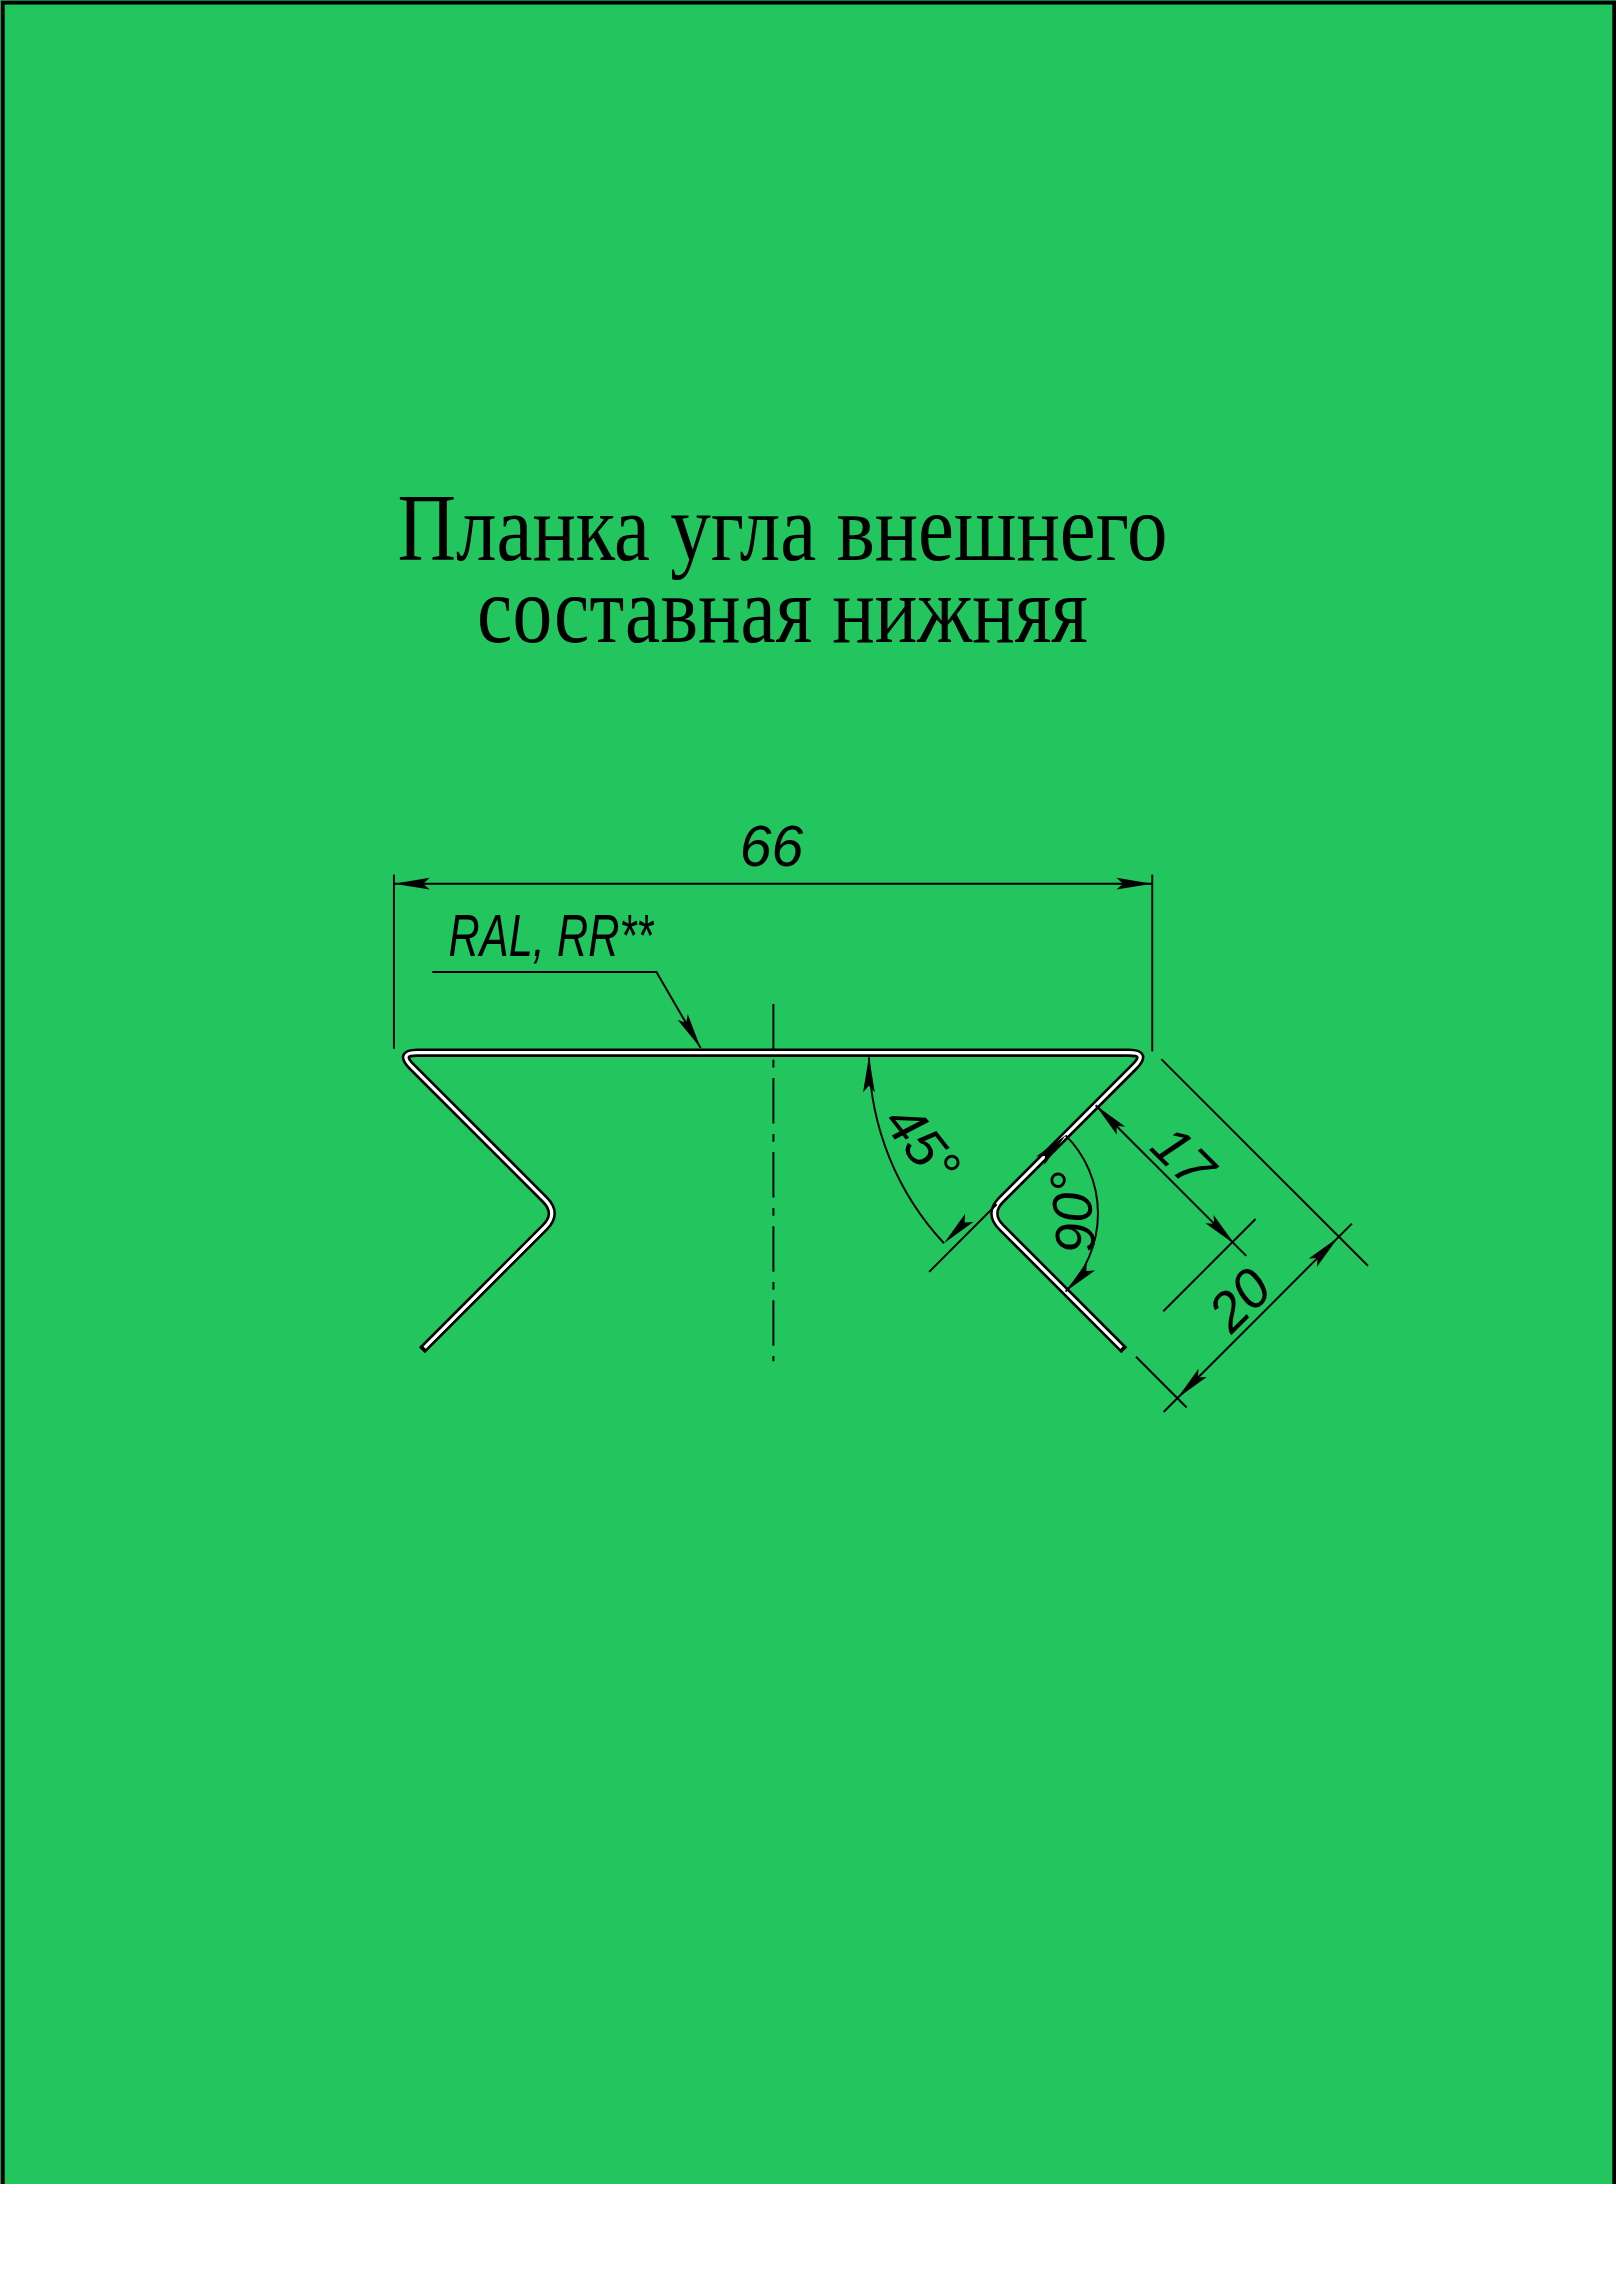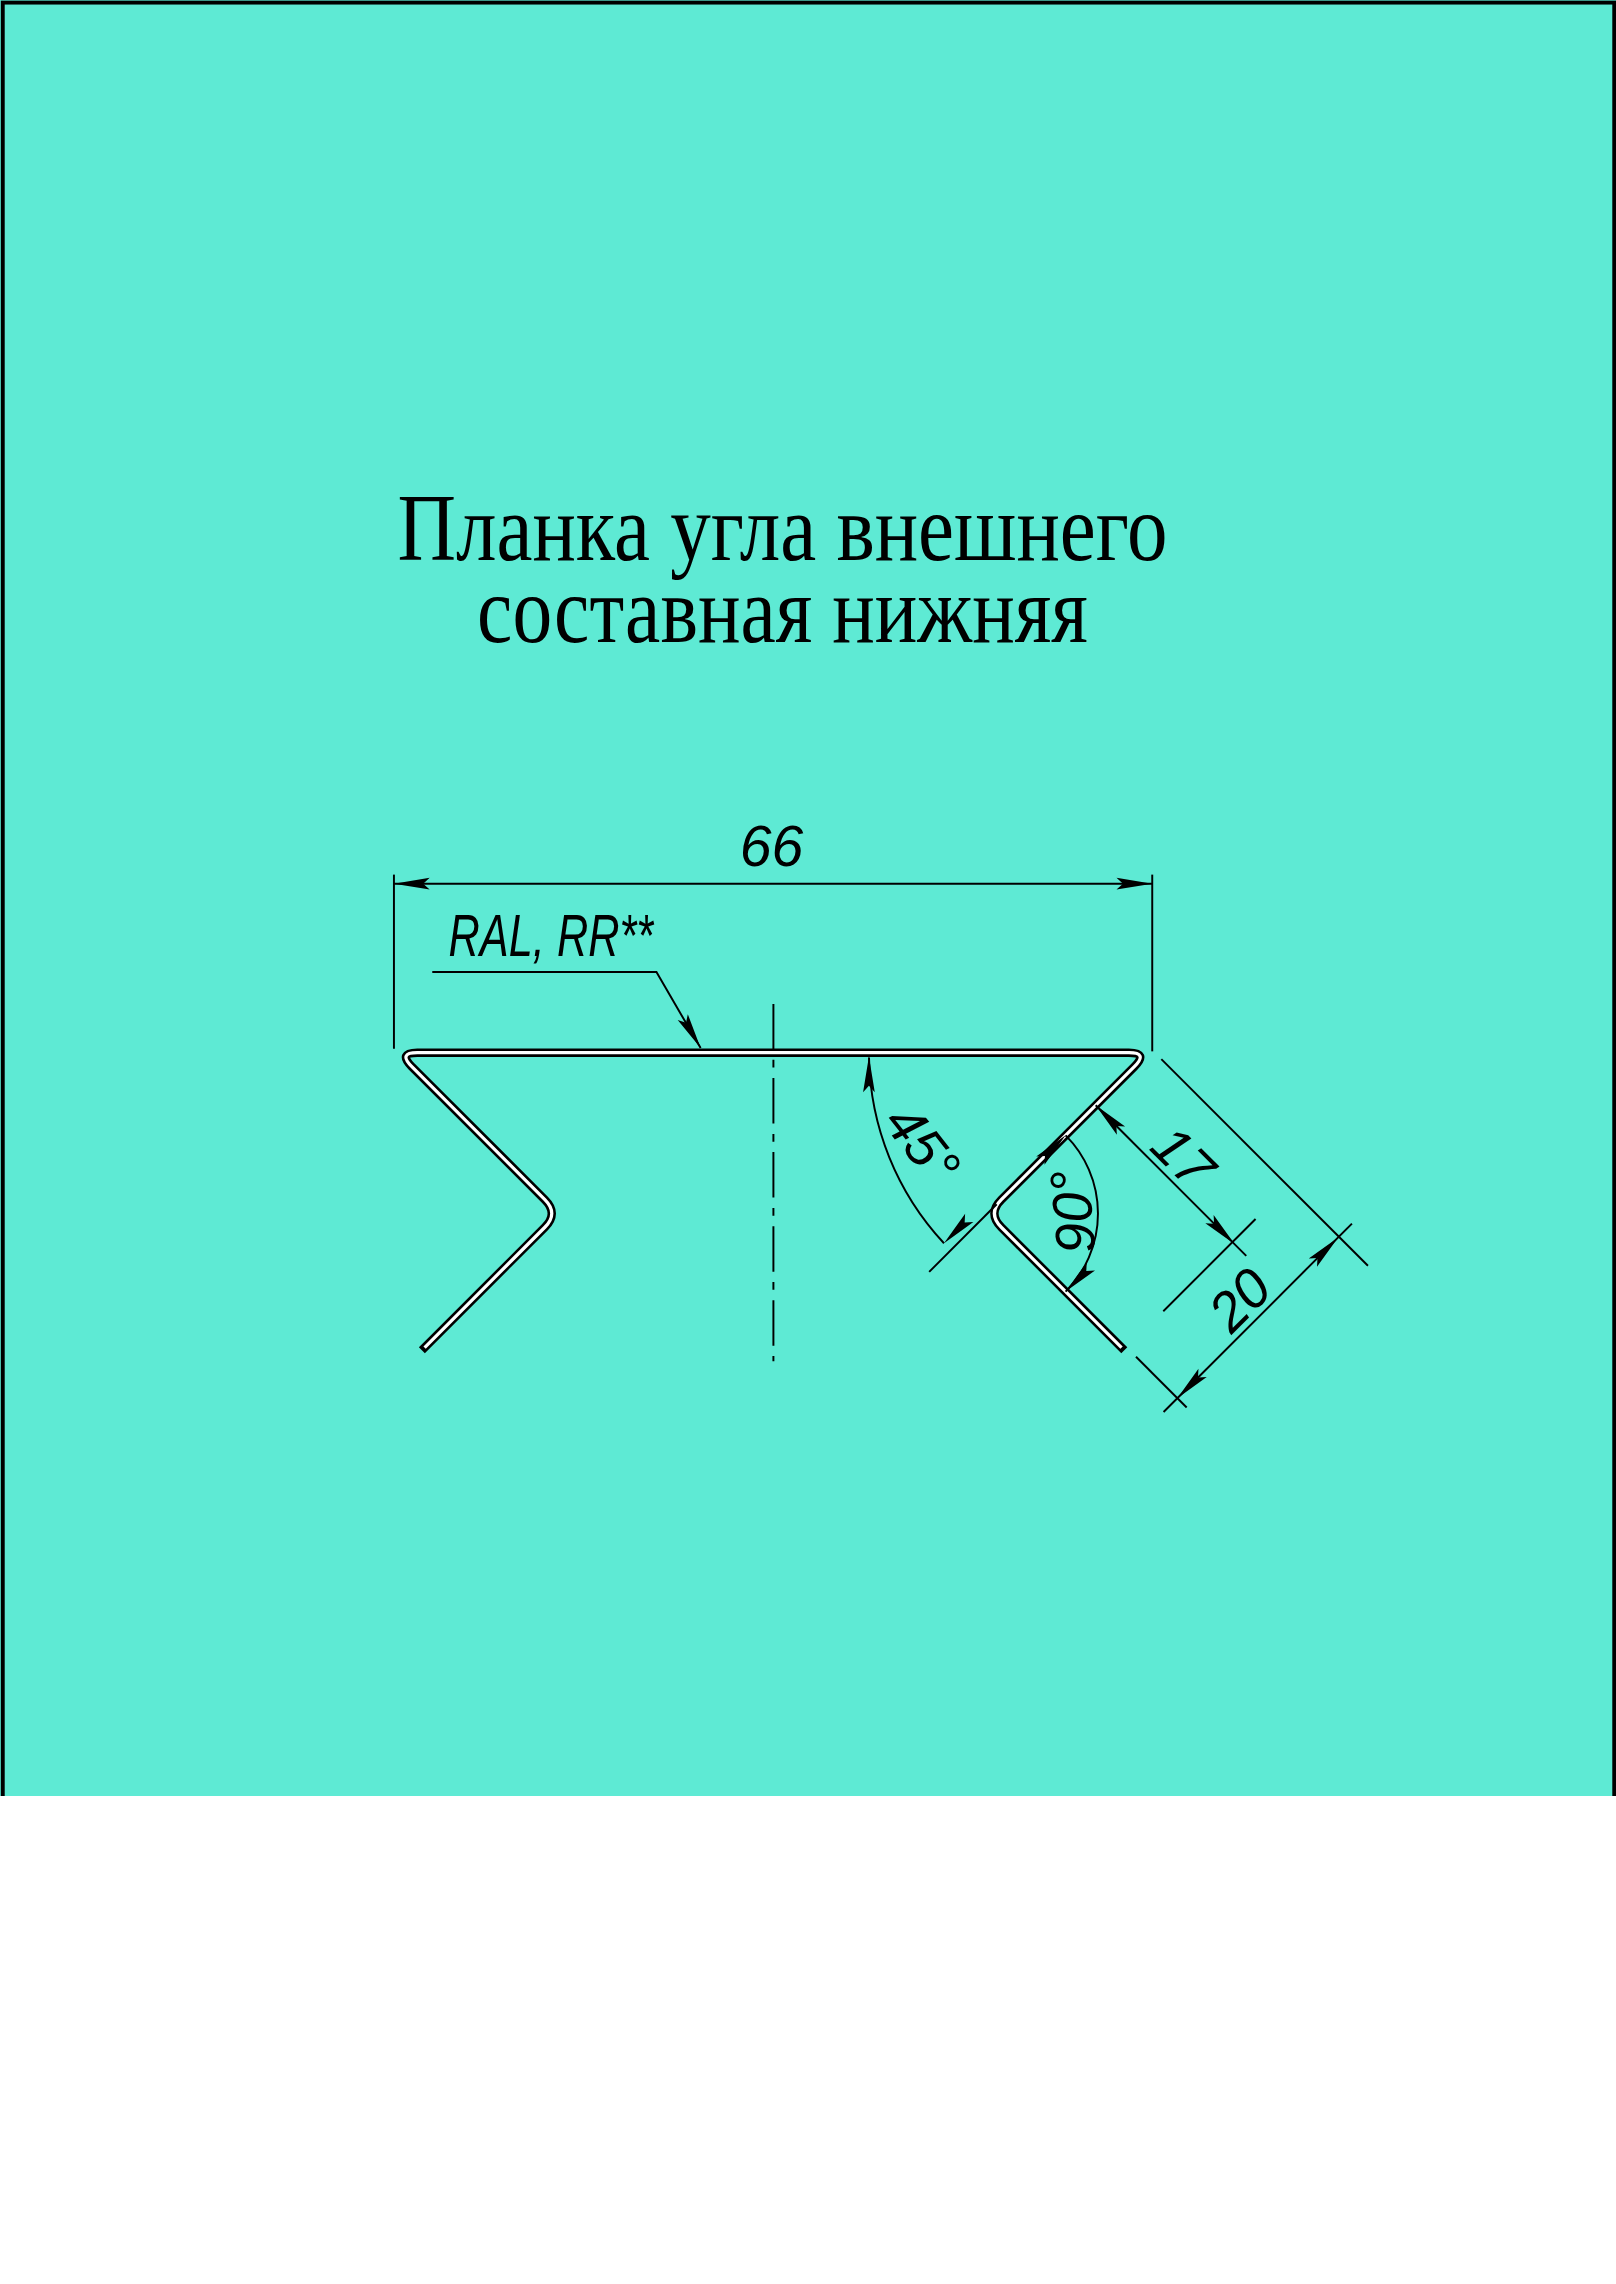--- a/index.html
+++ b/index.html
@@ -1,20 +1,20 @@
 <!DOCTYPE html>
 <html style="font-size:10.4px"><head>
 <meta charset="utf-8">
 <style>
   html, body { margin: 0; padding: 0; background: #ffffff; }
   .page {
     position: relative;
     width: 1617px;
-    height: 1796px;
-    background: #5eead4;
+    height: 2184px;
+    background: #22c55e;
     overflow: hidden;
   }
   svg { position: absolute; inset: 0; display: block; }
   .title-text {
     font-family: "Liberation Serif", "DejaVu Serif", serif;
     font-size: 146px;
     fill: #000000;
   }
   .dim-text {
     font-family: "Liberation Sans", "DejaVu Sans", sans-serif;

